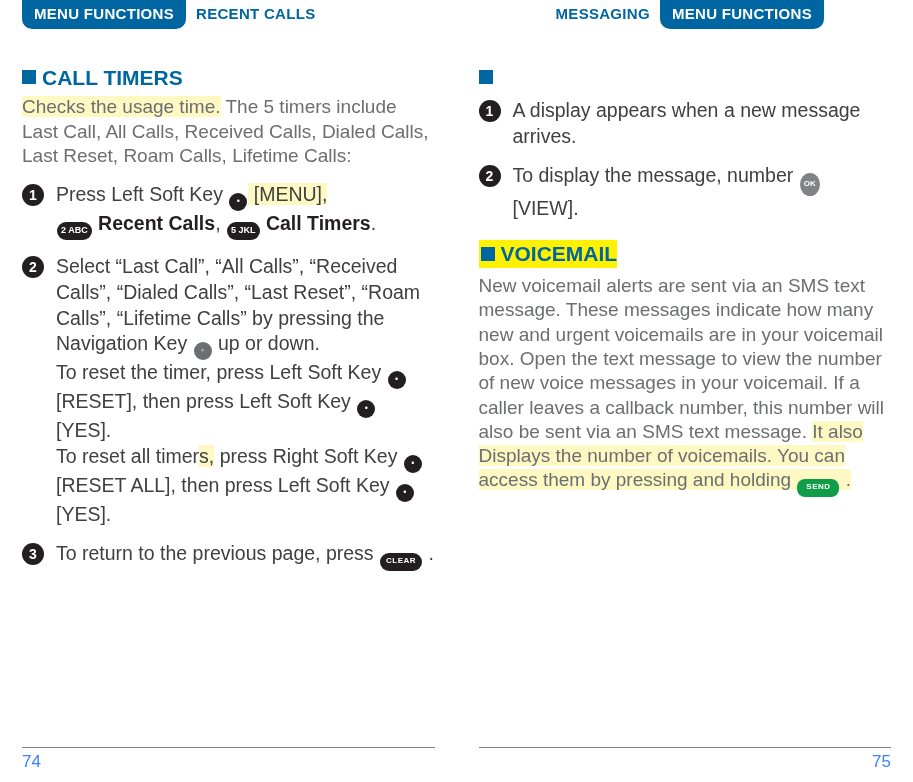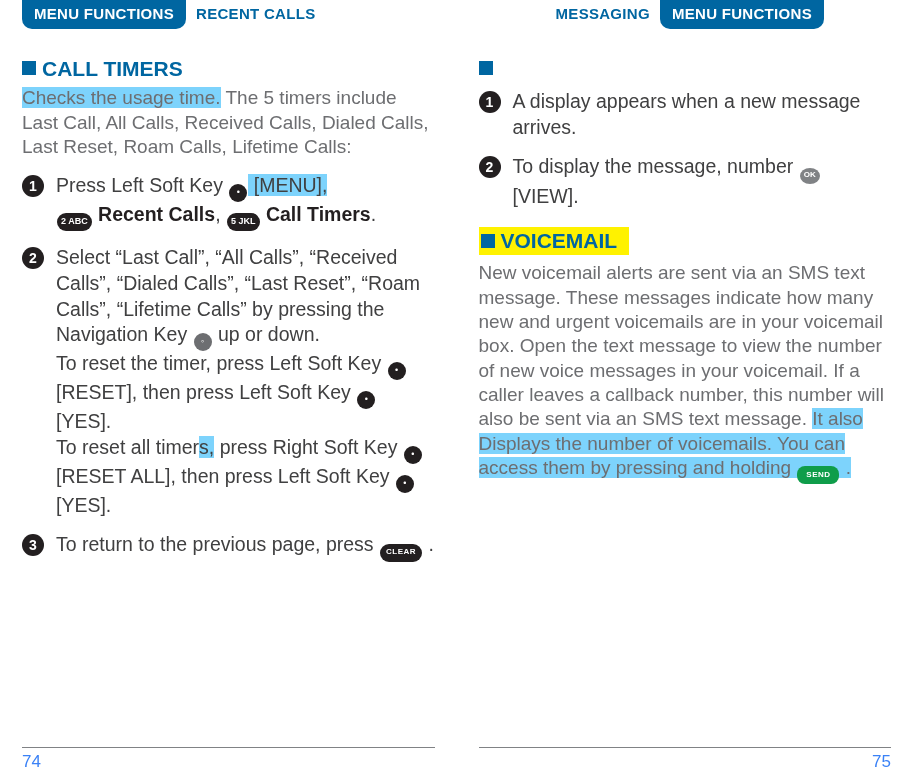--- a/index.html
+++ b/index.html
@@ -15,20 +15,21 @@
     display: flex;
     width: 100%;
     height: 100%;
   }
   .page {
     width: 50%;
     padding: 0 22px 14px 22px;
     position: relative;
     display: flex;
     flex-direction: column;
+    gap: 9px;
   }
   .page.right { border-left: none; }
   .header-row {
     display: flex;
     align-items: flex-start;
     height: 34px;
     margin-bottom: 22px;
   }
   .page.left .header-row { justify-content: flex-start; }
   .page.right .header-row { justify-content: center; }
@@ -93,21 +94,21 @@
     flex-shrink: 0;
     margin-right: 12px;
     margin-top: 2px;
   }
   .step .body {
     font-size: 19.5px;
     line-height: 1.32;
     color: #404041;
   }
   .step .body .bold { font-weight: bold; color:#231f20; }
-  .hl { background: #7dd3fc; }
+  .hl { background: #fef9c3; }
   .icon-pill {
     display: inline-flex;
     align-items: center;
     justify-content: center;
     height: 18px;
     min-width: 30px;
     vertical-align: -3px;
     border-radius: 9px;
     background: #231f20;
     color: #fff;
@@ -130,21 +131,21 @@
     color: #fff;
     font-size: 9px;
     margin: 0 1px;
   }
   .icon-dot.light { background:#6d6e71; }
   .icon-ok {
     display: inline-flex;
     align-items: center;
     justify-content: center;
     width: 20px;
-    height: 16px;
+    height: 23px;
     vertical-align: -4px;
     border-radius: 50%;
     background: #808285;
     color: #fff;
     font-size: 8px;
     font-weight: bold;
     margin: 0 1px;
   }
   .footer-line {
     position: absolute;
@@ -160,21 +161,21 @@
     font-size: 17px;
     color: #3b82f6;
   }
   .page.left .page-num { left: 22px; }
   .page.right .page-num { right: 22px; }
   .content { flex: 1; }
   .vm-heading {
     display: inline-flex;
     align-items: center;
     background: #fff200;
-    padding: 2px 12px 2px 0;
+    padding: 2px 0 2px 0;
     margin-top: 18px;
     margin-bottom: 2px;
   }
   .vm-heading .sq {
     width: 14px;
     height: 14px;
     background: #0066a1;
     margin-right: 6px;
     margin-left:2px;
   }

